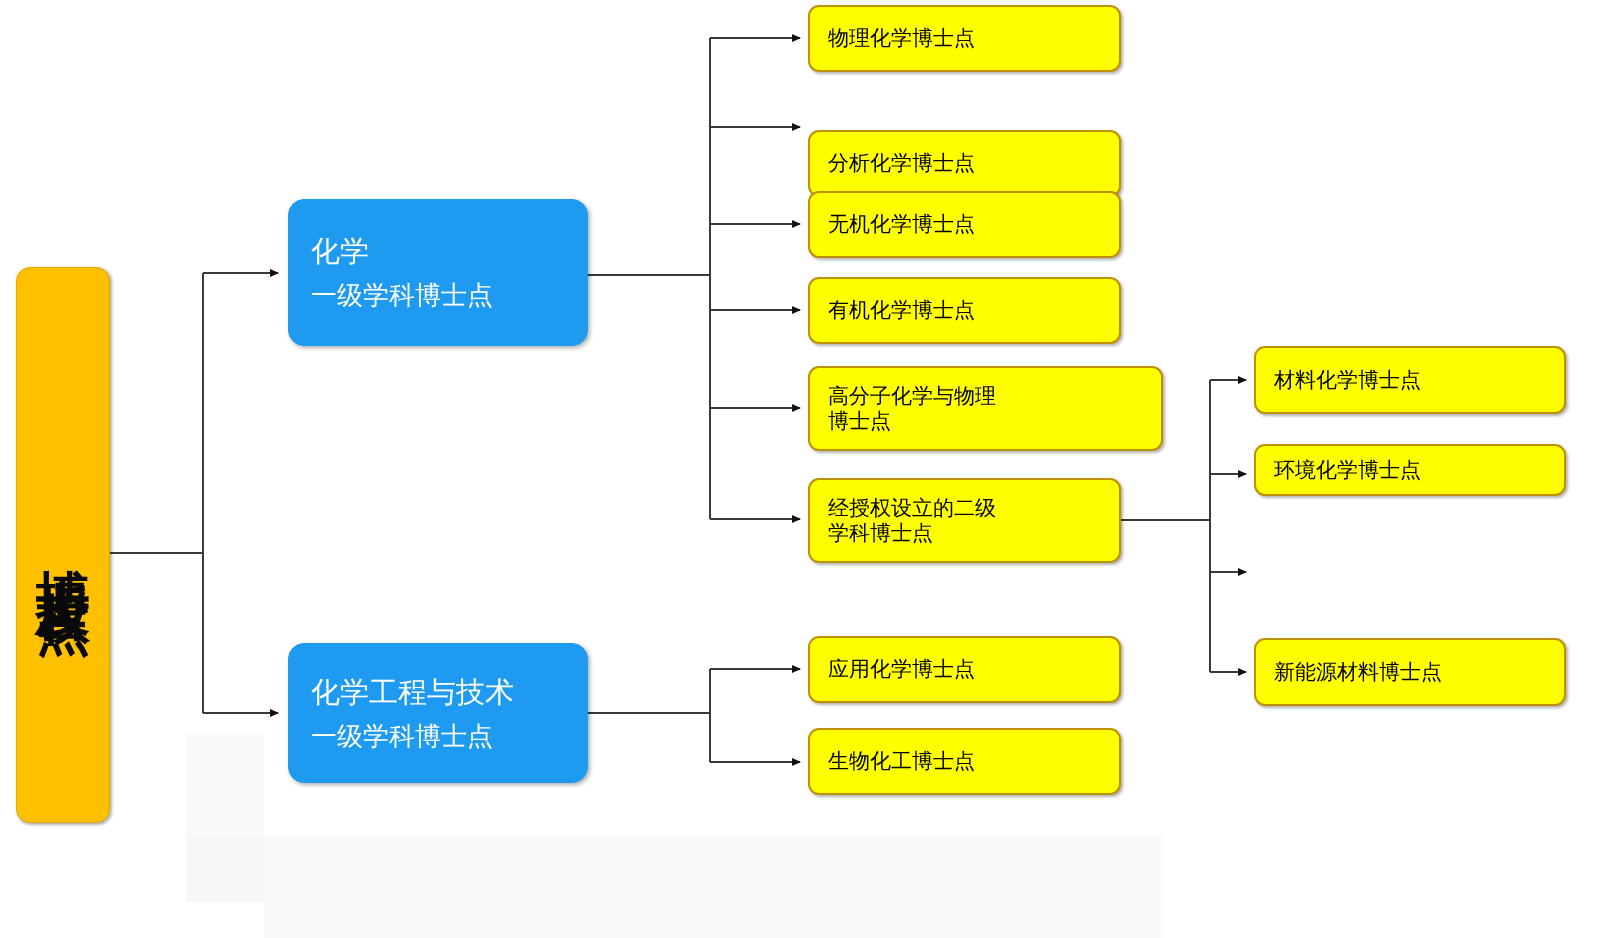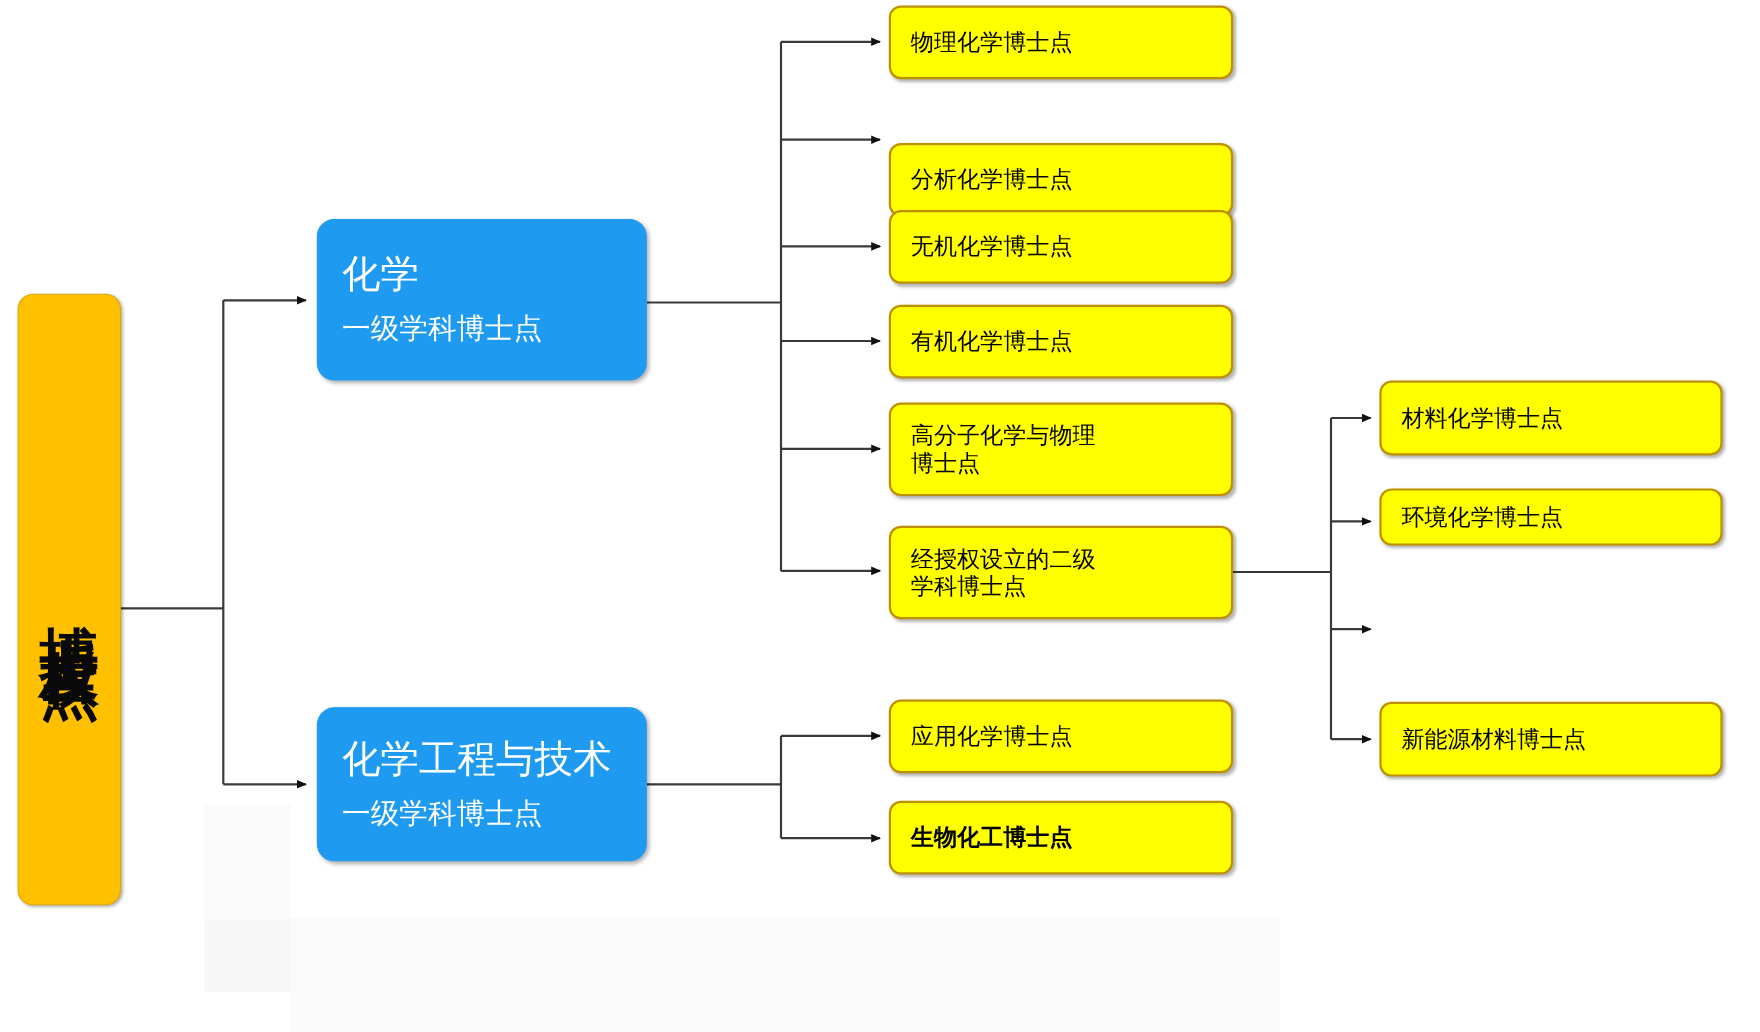--- a/index.html
+++ b/index.html
@@ -84,21 +84,21 @@
   .node-blue {
     background: #1E9BF0;
     border: 1px solid #1E9BF0;
     border-radius: 16px;
     box-shadow: 2px 2px 4px rgba(0,0,0,0.32);
     color: #ffffff;
     padding: 10px 0 10px 22px;
     font-family: "DejaVu Serif", "Liberation Serif", serif;
   }
   .node-blue .l1 {
-    font-size: 35px;
+    font-size: 29px;
     line-height: 1.25;
     white-space: nowrap;
   }
   .node-blue .l2 {
     font-size: 26px;
     line-height: 1.25;
     margin-top: 10px;
     white-space: nowrap;
   }
 
@@ -196,21 +196,21 @@
   </div>
 
   <div class="node node-yellow" style="left:808px; top:191px; width:313px; height:67px;">
     <span class="line">无机化学博士点</span>
   </div>
 
   <div class="node node-yellow" style="left:808px; top:277px; width:313px; height:67px;">
     <span class="line">有机化学博士点</span>
   </div>
 
-  <div class="node node-yellow" style="left:808px; top:366px; width:313px; height:85px;">
+  <div class="node node-yellow" style="left:808px; top:366px; width:355px; height:85px;">
     <span class="line">高分子化学与物理</span>
     <span class="line">博士点</span>
   </div>
 
   <div class="node node-yellow" style="left:808px; top:478px; width:313px; height:85px;">
     <span class="line">经授权设立的二级</span>
     <span class="line">学科博士点</span>
   </div>
 
   <div class="node node-yellow" style="left:1254px; top:346px; width:312px; height:68px;">
@@ -223,17 +223,17 @@
 
 
   <div class="node node-yellow" style="left:1254px; top:638px; width:312px; height:68px;">
     <span class="line">新能源材料博士点</span>
   </div>
 
   <div class="node node-yellow" style="left:808px; top:636px; width:313px; height:67px;">
     <span class="line">应用化学博士点</span>
   </div>
 
-  <div class="node node-yellow" style="left:808px; top:728px; width:313px; height:67px;font-weight:bold;">
+  <div class="node node-yellow" style="left:808px; top:728px; width:313px; height:67px;">
     <span class="line">生物化工博士点</span>
   </div>
 
 </div>
 
 </body></html>

